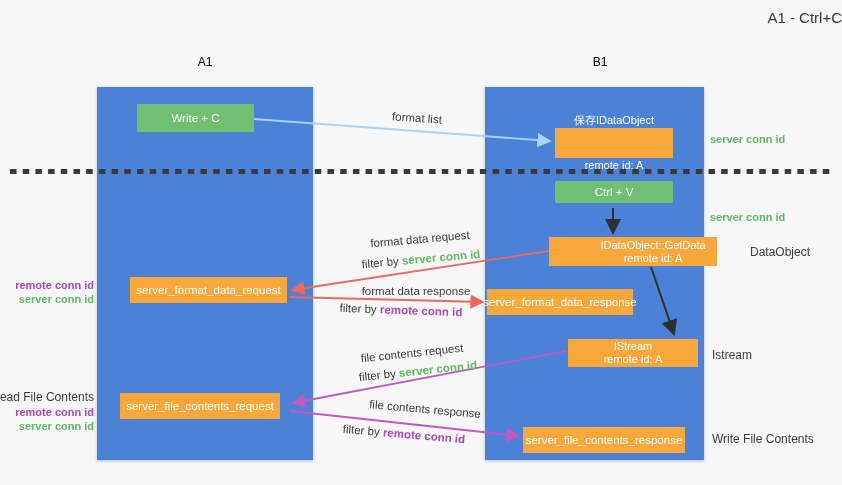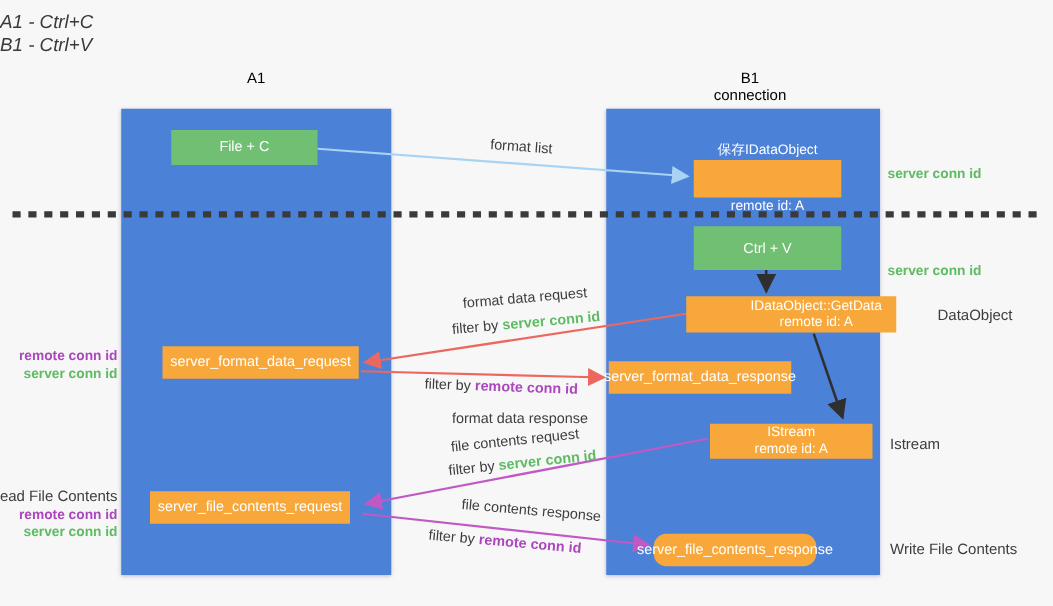--- a/index.html
+++ b/index.html
@@ -1,19 +1,19 @@
 <!DOCTYPE html>
 <html><head>
 <meta charset="utf-8">
 <style>
   html,body{margin:0;padding:0;background:#f7f7f7;}
   body{width:842px;height:485px;position:relative;overflow:hidden;
        font-family:"Liberation Sans","DejaVu Sans",sans-serif;color:#3d3d3d;}
   .abs{position:absolute;}
-  .title{left:0;top:8px;width:842px;text-align:left;font-size:15px;line-height:19px;color:#3a3a3a;font-style:italic;}
+  .title{left:0;top:8px;width:842px;text-align:right;font-size:15px;line-height:19px;color:#3a3a3a;}
   .colhead{top:55px;width:140px;text-align:center;font-size:12px;line-height:14px;color:#000000;}
   .lane{top:87px;height:373px;background:#4c81d8;box-shadow:0 1px 3px rgba(60,80,140,.35);}
   .lane-a{left:97px;width:216px;}
   .lane-b{left:485px;width:219px;}
   .node{display:flex;flex-direction:column;align-items:center;justify-content:center;
         color:#fff;text-align:center;z-index:3;}
   .green{background:#70bf73;}
   .orange{background:#f8a83a;}
   .one{font-size:11.5px;}
   .two{font-size:11px;line-height:13px;}
@@ -25,29 +25,27 @@
   .sideR{font-size:11.5px;white-space:nowrap;z-index:2;}
   .sideL{text-align:right;white-space:nowrap;z-index:2;}
   .bold11{font-size:11px;font-weight:bold;line-height:14px;}
   .dark12{font-size:12px;color:#3d3d3d;line-height:15px;}
 </style>
 </head>
 <body>
 
 <div class="abs title">
   <div>A1 - Ctrl+C</div>
-  <div>B1 - Ctrl+V</div>
 </div>
 
 <div class="abs colhead" style="left:135px;">
   <div>A1</div>
 </div>
 <div class="abs colhead" style="left:530px;">
   <div>B1</div>
-  <div>connection</div>
 </div>
 
 <div class="abs lane lane-a"></div>
 <div class="abs lane lane-b"></div>
 
 <svg class="layer" width="842" height="485" viewBox="0 0 842 485">
   <defs>
     <marker id="mBlue" markerWidth="9" markerHeight="8" refX="7" refY="4" orient="auto">
       <path d="M0,0 L8,4 L0,8 z" fill="#a8d3f2"></path>
     </marker>
@@ -65,58 +63,58 @@
   <line x1="254" y1="119" x2="550" y2="141" stroke="#a8d3f2" stroke-width="1.8" marker-end="url(#mBlue)"></line>
   <line x1="613" y1="208" x2="613" y2="233" stroke="#2f2f2f" stroke-width="2" marker-end="url(#mBlack)"></line>
   <line x1="651" y1="267" x2="674" y2="334" stroke="#2f2f2f" stroke-width="2" marker-end="url(#mBlack)"></line>
   <line x1="549" y1="251" x2="292" y2="290" stroke="#ec685e" stroke-width="1.8" marker-end="url(#mRed)"></line>
   <line x1="289" y1="297" x2="483" y2="302" stroke="#ec685e" stroke-width="1.8" marker-end="url(#mRed)"></line>
   <line x1="566" y1="351" x2="293" y2="403" stroke="#c159c5" stroke-width="1.8" marker-end="url(#mPurple)"></line>
   <line x1="290" y1="411" x2="519" y2="436" stroke="#c159c5" stroke-width="1.8" marker-end="url(#mPurple)"></line>
 </svg>
 
 <div class="abs node green one" style="left:137px;top:104px;width:117px;height:28px;">
-  <span>File + C</span>
+  <span>Write + C</span>
 </div>
 <div class="abs node orange two" style="left:555px;top:128px;width:118px;height:30px;gap:32px;">
   <span>保存IDataObject</span>
   <span>remote id: A</span>
 </div>
-<div class="abs node green one" style="left:555px;top:181px;width:118px;height:35px;">
+<div class="abs node green one" style="left:555px;top:181px;width:118px;height:22px;">
   <span>Ctrl + V</span>
 </div>
 <div class="abs node orange two" style="left:549px;top:237px;width:128px;height:29px;padding-left:40px;">
   <span>IDataObject::GetData</span>
   <span>remote id: A</span>
 </div>
 <div class="abs node orange one" style="left:130px;top:277px;width:157px;height:26px;">
   <span>server_format_data_request</span>
 </div>
 <div class="abs node orange one" style="left:487px;top:289px;width:146px;height:26px;align-items:center;">
   <span>server_format_data_response</span>
 </div>
 <div class="abs node orange two" style="left:568px;top:339px;width:130px;height:28px;">
   <span>IStream</span>
   <span>remote id: A</span>
 </div>
 <div class="abs node orange one" style="left:120px;top:393px;width:160px;height:26px;">
   <span>server_file_contents_request</span>
 </div>
-<div class="abs node orange one" style="left:523px;top:427px;width:130px;height:26px;border-radius:10px;">
+<div class="abs node orange one" style="left:523px;top:427px;width:162px;height:26px;">
   <span>server_file_contents_response</span>
 </div>
 
 <div class="abs flow" style="left:417px;top:118px;transform:translate(-50%,-50%) rotate(4deg);">format list</div>
 
 <div class="abs flow" style="left:420px;top:239px;transform:translate(-50%,-50%) rotate(-5deg);">format data request</div>
 <div class="abs flow" style="left:421px;top:259px;transform:translate(-50%,-50%) rotate(-5deg);">
   <span>filter by</span>
   <span class="g">server conn id</span>
 </div>
-<div class="abs flow" style="left:416px;top:291px;transform:translate(-50%,-50%);margin-top:44px;">format data response</div>
+<div class="abs flow" style="left:416px;top:291px;transform:translate(-50%,-50%);">format data response</div>
 <div class="abs flow" style="left:401px;top:310px;transform:translate(-50%,-50%) rotate(2deg);">
   <span>filter by</span>
   <span class="p">remote conn id</span>
 </div>
 
 <div class="abs flow" style="left:412px;top:353px;transform:translate(-50%,-50%) rotate(-6deg);">file contents request</div>
 <div class="abs flow" style="left:418px;top:371px;transform:translate(-50%,-50%) rotate(-6deg);">
   <span>filter by</span>
   <span class="g">server conn id</span>
 </div>

